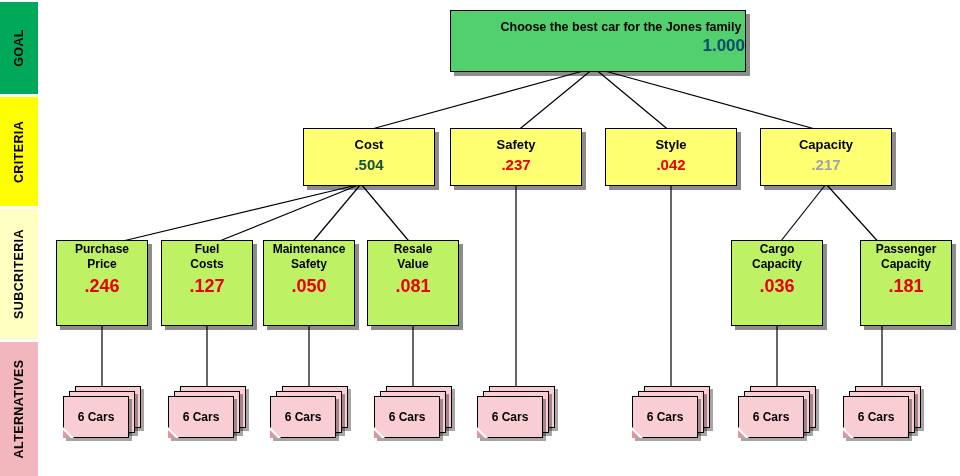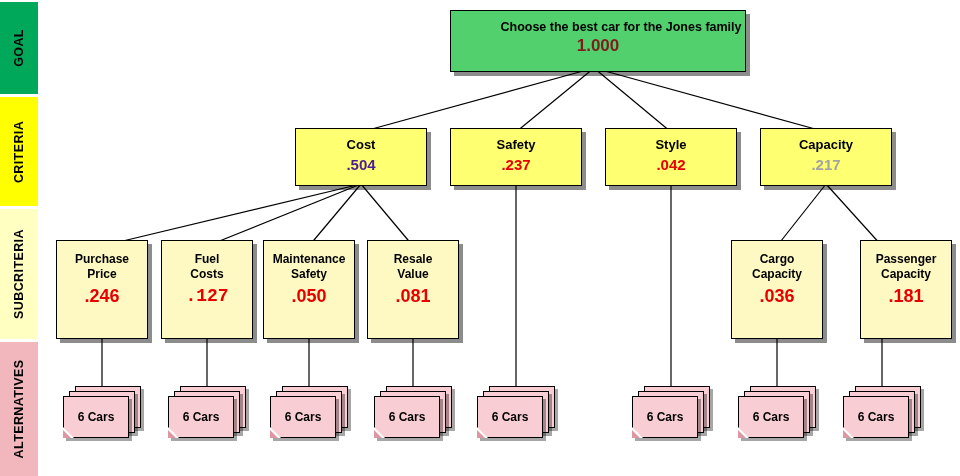--- a/index.html
+++ b/index.html
@@ -24,23 +24,23 @@
   .node { position:absolute; z-index:2; border:1px solid #000;
           box-shadow:4px 4px 0 rgba(0,0,0,0.45); text-align:center; }
 
   .goal-node { left:450px; top:10px; width:296px; height:62px; background:#52d06e; padding-top:9px; }
   .goal-title { font-size:12.5px; font-weight:bold; color:#000; white-space:nowrap;margin-left:46px; }
   .goal-value { font-size:17px; font-weight:bold; margin-top:2px; }
 
   .crit { width:132px; height:58px; top:128px; background:#ffff72; padding-top:8px; }
   .crit-label { font-size:13px; font-weight:bold; color:#000; }
   .crit-value { font-size:15px; font-weight:bold; margin-top:4px; }
-  .c0{left:295px} .c1{left:450px} .c2{left:605px} .c3{left:760px}
-
-  .sub { width:92px; height:99px; top:240px; background:#fef9c3; padding-top:11px; }
+  .c0{left:303px} .c1{left:450px} .c2{left:605px} .c3{left:760px}
+
+  .sub { width:92px; height:86px; top:240px; background:#bef264; padding-top:1px; }
   .sub-label { font-size:12px; font-weight:bold; color:#000; white-space:pre-line; line-height:1.25; }
   .sub-value { font-size:18px; font-weight:bold; margin-top:4px; }
   .s0{left:56px} .s1{left:161px} .s2{left:263px} .s3{left:367px} .s4{left:731px} .s5{left:860px}
 
   
   .stack { position:absolute; z-index:2; width:80px; height:54px; top:386px; }
   .a0{left:63px} .a1{left:168px} .a2{left:270px} .a3{left:374px}
   .a4{left:477px} .a5{left:632px} .a6{left:738px} .a7{left:843px}
   .card { position:absolute; width:66px; height:42px; background:#f8cdd4;
           border:1px solid #000; box-shadow:3px 3px 0 rgba(0,0,0,0.35); }
@@ -92,26 +92,26 @@
   </div>
   <div class="side-section side-subcriteria">
     <span class="side-label">SUBCRITERIA</span>
   </div>
   <div class="side-section side-alternatives">
     <span class="side-label">ALTERNATIVES</span>
   </div>
 
   <div class="node goal-node">
     <div class="goal-title">Choose the best car for the Jones family</div>
-    <div class="goal-value" style="color: #7f1d1d;">1.000</div>
+    <div class="goal-value" style="color: #0c4a6e; text-align: right;">1.000</div>
   </div>
 
   <div class="node crit c0">
     <div class="crit-label">Cost</div>
-    <div class="crit-value" style="color: #4c1d95;">.504</div>
+    <div class="crit-value" style="color: #14532d;">.504</div>
   </div>
   <div class="node crit c1">
     <div class="crit-label">Safety</div>
     <div class="crit-value" style="color: rgb(232, 0, 0);">.237</div>
   </div>
   <div class="node crit c2">
     <div class="crit-label">Style</div>
     <div class="crit-value" style="color: rgb(232, 0, 0);">.042</div>
   </div>
   <div class="node crit c3">
@@ -120,21 +120,21 @@
   </div>
 
   <div class="node sub s0">
     <div class="sub-label">Purchase
 Price</div>
     <div class="sub-value" style="color: rgb(232, 0, 0);">.246</div>
   </div>
   <div class="node sub s1">
     <div class="sub-label">Fuel
 Costs</div>
-    <div class="sub-value" style="color: rgb(232, 0, 0); font-family: Liberation Mono, monospace;">.127</div>
+    <div class="sub-value" style="color: rgb(232, 0, 0);">.127</div>
   </div>
   <div class="node sub s2">
     <div class="sub-label">Maintenance
 Safety</div>
     <div class="sub-value" style="color: rgb(232, 0, 0);">.050</div>
   </div>
   <div class="node sub s3">
     <div class="sub-label">Resale
 Value</div>
     <div class="sub-value" style="color: rgb(232, 0, 0);">.081</div>

